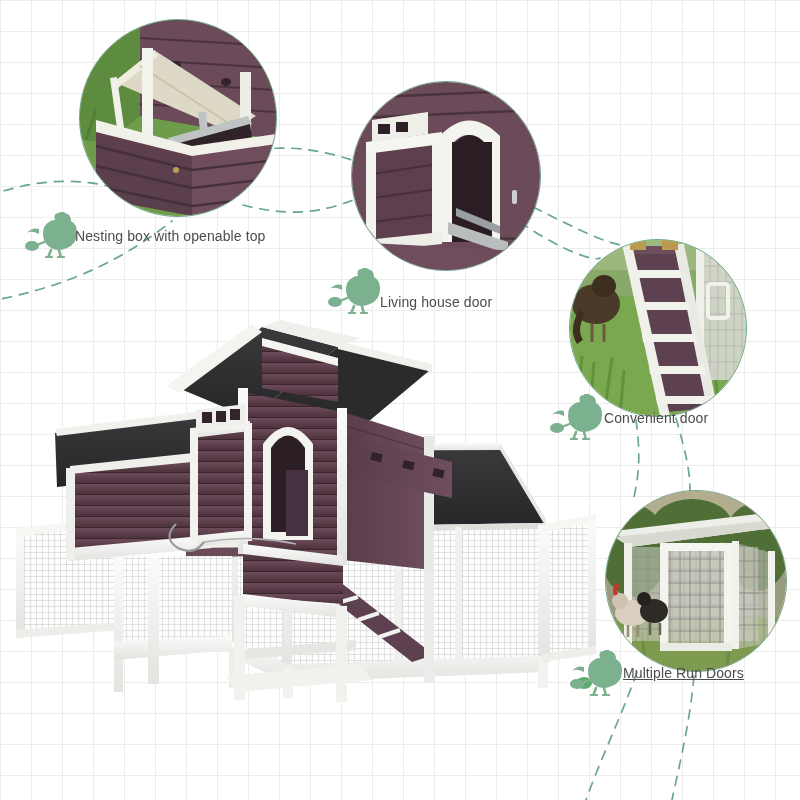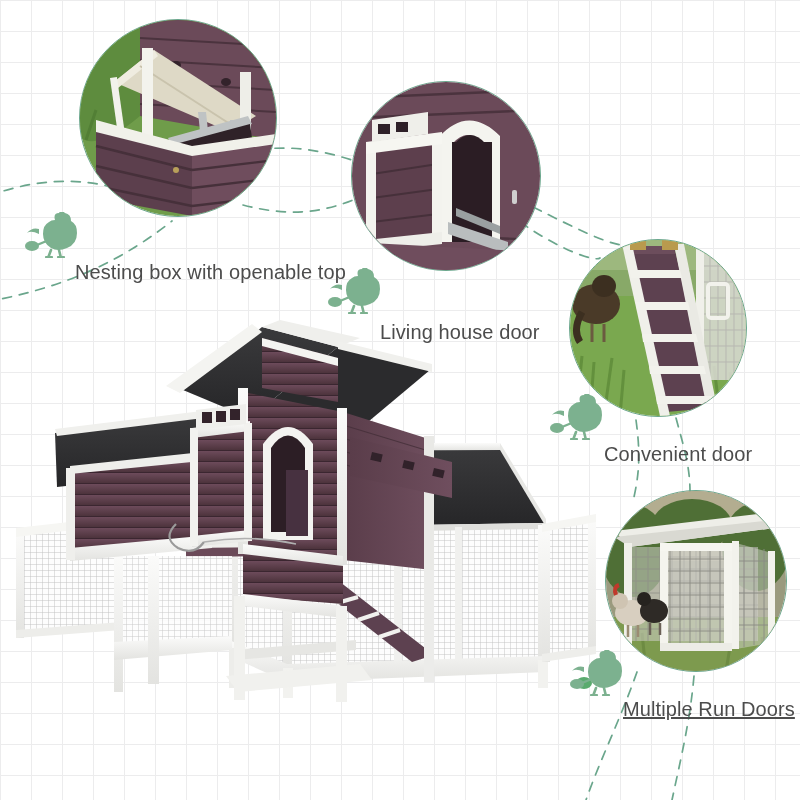--- a/index.html
+++ b/index.html
@@ -18,22 +18,22 @@
       linear-gradient(to bottom, #ececed 1px, transparent 1px);
     background-size:31px 31px;
     overflow:hidden;
   }
   svg.layer{position:absolute;left:0;top:0;width:800px;height:800px;overflow:visible;}
   #connectors{z-index:2;}
   #product{z-index:3;}
   .callout{position:absolute;border-radius:50%;overflow:hidden;z-index:4;
     border:1.5px solid #6aa68c;box-shadow:0 0 0 0 rgba(0,0,0,0);}
   .callout svg{display:block;width:100%;height:100%;}
-  .label{position:absolute;z-index:6;color:#4c4c4c;font-size:20px;
-    letter-spacing:.1px;white-space:nowrap;margin-top:33px;}
+  .label{position:absolute;z-index:6;color:#4c4c4c;font-size:14px;
+    letter-spacing:.1px;white-space:nowrap;}
   .hen{position:absolute;z-index:5;}
   .hen svg{display:block;}
 </style>
 </head>
 <body>
 
 <div id="stage">
 
   <svg class="layer" id="connectors" viewBox="0 0 800 800">
     <g fill="none" stroke="#6aa68c" stroke-width="1.7" stroke-dasharray="9 8" stroke-linecap="round">
@@ -443,17 +443,17 @@
       <ellipse cx="7" cy="34" rx="7" ry="5" fill="#7cb18f"></ellipse>
       <path d="M12 33 L24 28" stroke="#7cb18f" stroke-width="2.4"></path>
       <path d="M30 8 q-2 -7 4 -7 q2 -4 6 0 q6 1 6 8 q6 3 6 12 q0 11 -10 15 q-9 4 -16 0 q-8 -5 -8 -14 q0 -9 6 -12 q2 -2 6 -2 Z" fill="#7cb18f"></path>
       <path d="M14 22 q-8 -4 -12 -1 q5 -6 12 -4 Z" fill="#7cb18f"></path>
       <path d="M26 38 l-3 8 M34 38 l2 8" stroke="#7cb18f" stroke-width="2.6" stroke-linecap="round"></path>
       <path d="M21 45 h6 M33 45 h6" stroke="#7cb18f" stroke-width="2.2" stroke-linecap="round"></path>
     </svg>
   </div>
 
   <div class="label" style="left:75px;top:228px;">Nesting box with openable top</div>
-  <div class="label" style="left:380px;top:288px;">Living house door</div>
+  <div class="label" style="left:380px;top:294px;">Living house door</div>
   <div class="label" style="left:604px;top:410px;">Convenient door</div>
   <div class="label" style="left:623px;top:665px;text-decoration:underline;">Multiple Run Doors</div>
 
 </div>
 
 </body></html>

